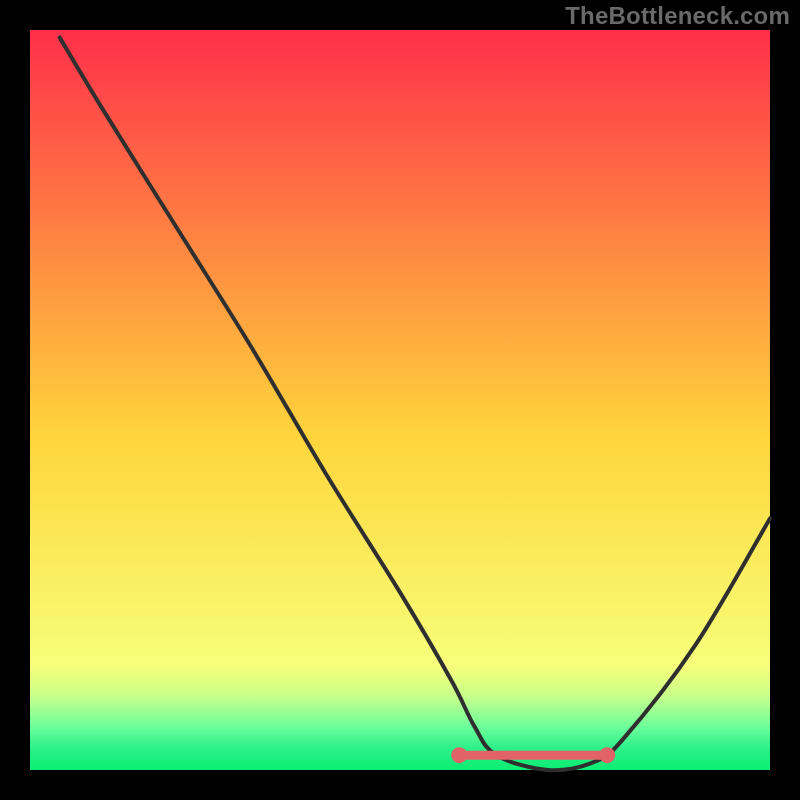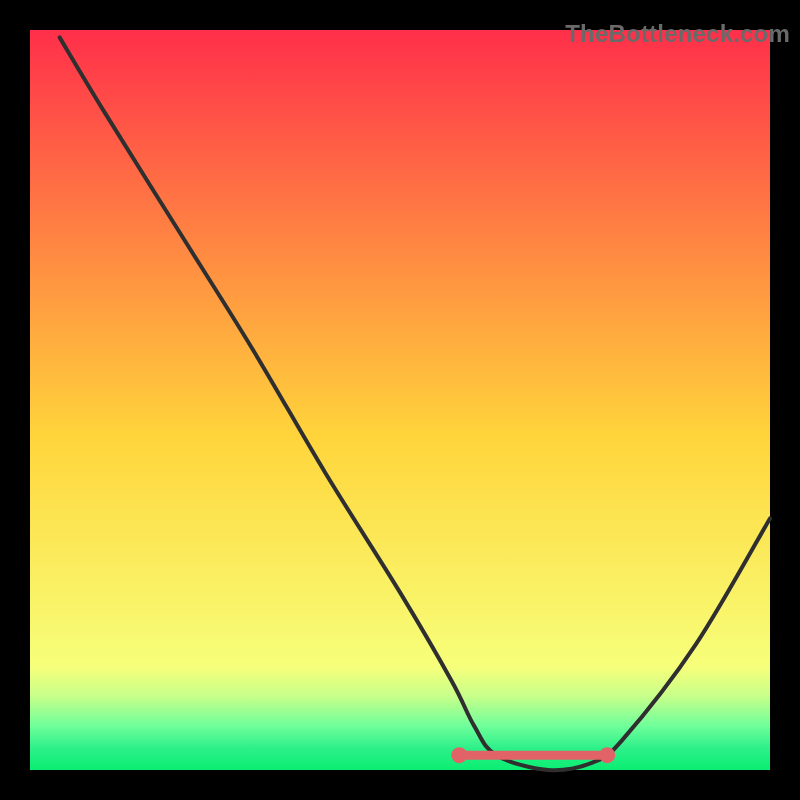--- a/index.html
+++ b/index.html
@@ -10,21 +10,21 @@
     background: #000;
     overflow: hidden;
   }
   .wrap {
     position: relative;
     width: 800px;
     height: 800px;
   }
   .watermark {
     position: absolute;
-    top: 20px;
+    top: 2px;
     right: 10px;
     font-family: Arial, Helvetica, sans-serif;
     font-size: 24px;
     font-weight: 600;
     color: #6a6a6a;
     z-index: 10;
     letter-spacing: 0.2px;
   }
   svg {
     position: absolute;

